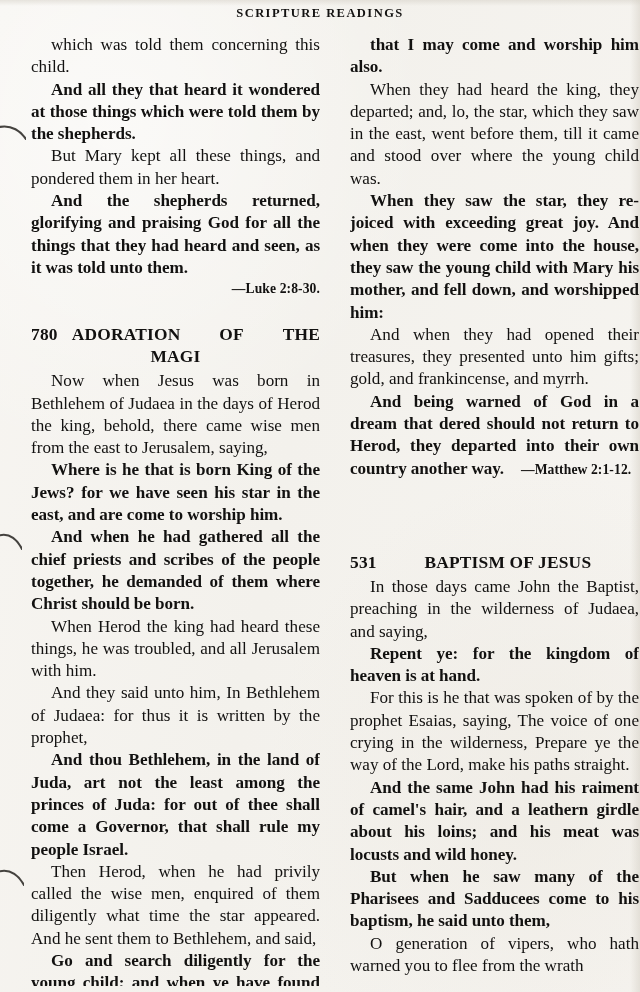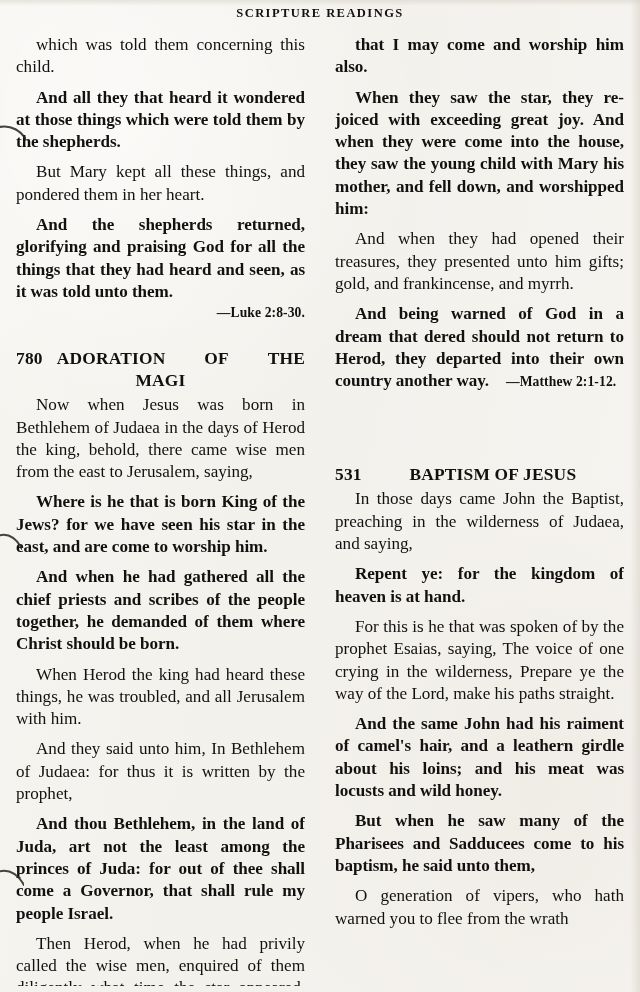--- a/index.html
+++ b/index.html
@@ -48,21 +48,21 @@
     font-size: 12.5px;
     font-weight: bold;
     letter-spacing: 1.45px;
     color: #131211;
   }
 
   
   #columns {
     position: absolute;
     top: 34px;
-    left: 16px;
+    left: 31px;
     width: 608px;
     height: 952px;
     display: flex;
     gap: 30px;
     align-items: flex-end;
   }
   .column {
     width: 289px;
     height: 952px;
     overflow: hidden;
@@ -83,21 +83,21 @@
     font-weight: normal;
   }
   p.para.bold {
     font-weight: bold;
     letter-spacing: -0.05px;
   }
   
   p.para { text-align-last: left; }
 
   p.para + p.para {
-    margin-top: 8px;
+    margin-top: 0px;
   }
 
   
   .citation-line {
     margin: 0;
     font-size: 13.6px;
     line-height: 20px;
     font-weight: bold;
     text-align: right;
     letter-spacing: 0.1px;
@@ -204,20 +204,21 @@
         <p class="para bold"><span>Where is he that is born King of the Jews? for we have seen his star in the east, and are come to wor­ship him.</span></p>
         <p class="para bold"><span>And when he had gathered all the chief priests and scribes of the people together, he demanded of them where Christ should be born.</span></p>
         <p class="para roman"><span>When Herod the king had heard these things, he was troubled, and all Jerusalem with him.</span></p>
         <p class="para roman"><span>And they said unto him, In Beth­lehem of Judaea: for thus it is writ­ten by the prophet,</span></p>
         <p class="para bold"><span>And thou Bethlehem, in the land of Juda, art not the least among the princes of Juda: for out of thee shall come a Governor, that shall rule my people Israel.</span></p>
         <p class="para roman"><span>Then Herod, when he had privily called the wise men, enquired of them diligently what time the star appeared. And he sent them to Bethlehem, and said,</span></p>
         <p class="para bold"><span>Go and search diligently for the young child; and when ye have found him, bring me word again,</span></p>
       </div>
     <div class="column" id="col-right">
         <p class="para bold"><span>that I may come and worship him also.</span></p>
+        <p class="para roman"><span>When they had heard the king, they departed; and, lo, the star, which they saw in the east, went be­fore them, till it came and stood over where the young child was.</span></p>
         <p class="para bold"><span>When they saw the star, they re­joiced with exceeding great joy. And when they were come into the house, they saw the young child with Mary his mother, and fell down, and wor­shipped him:</span></p>
         <p class="para roman"><span>And when they had opened their treasures, they presented unto him gifts; gold, and frankincense, and myrrh.</span></p>
         <p class="para bold"><span>And being warned of God in a dream that dered should not return to Herod, they departed into their own country another way.</span>  <span class="citation-inline">—Matthew 2:1-12.</span></p>
         <div class="gap-before-heading"></div>
         <div class="section-heading">
           <div class="heading-row">
             <span class="heading-number">531</span>
             <span class="heading-title-inline">BAPTISM OF JESUS</span>
           </div>
         </div>

